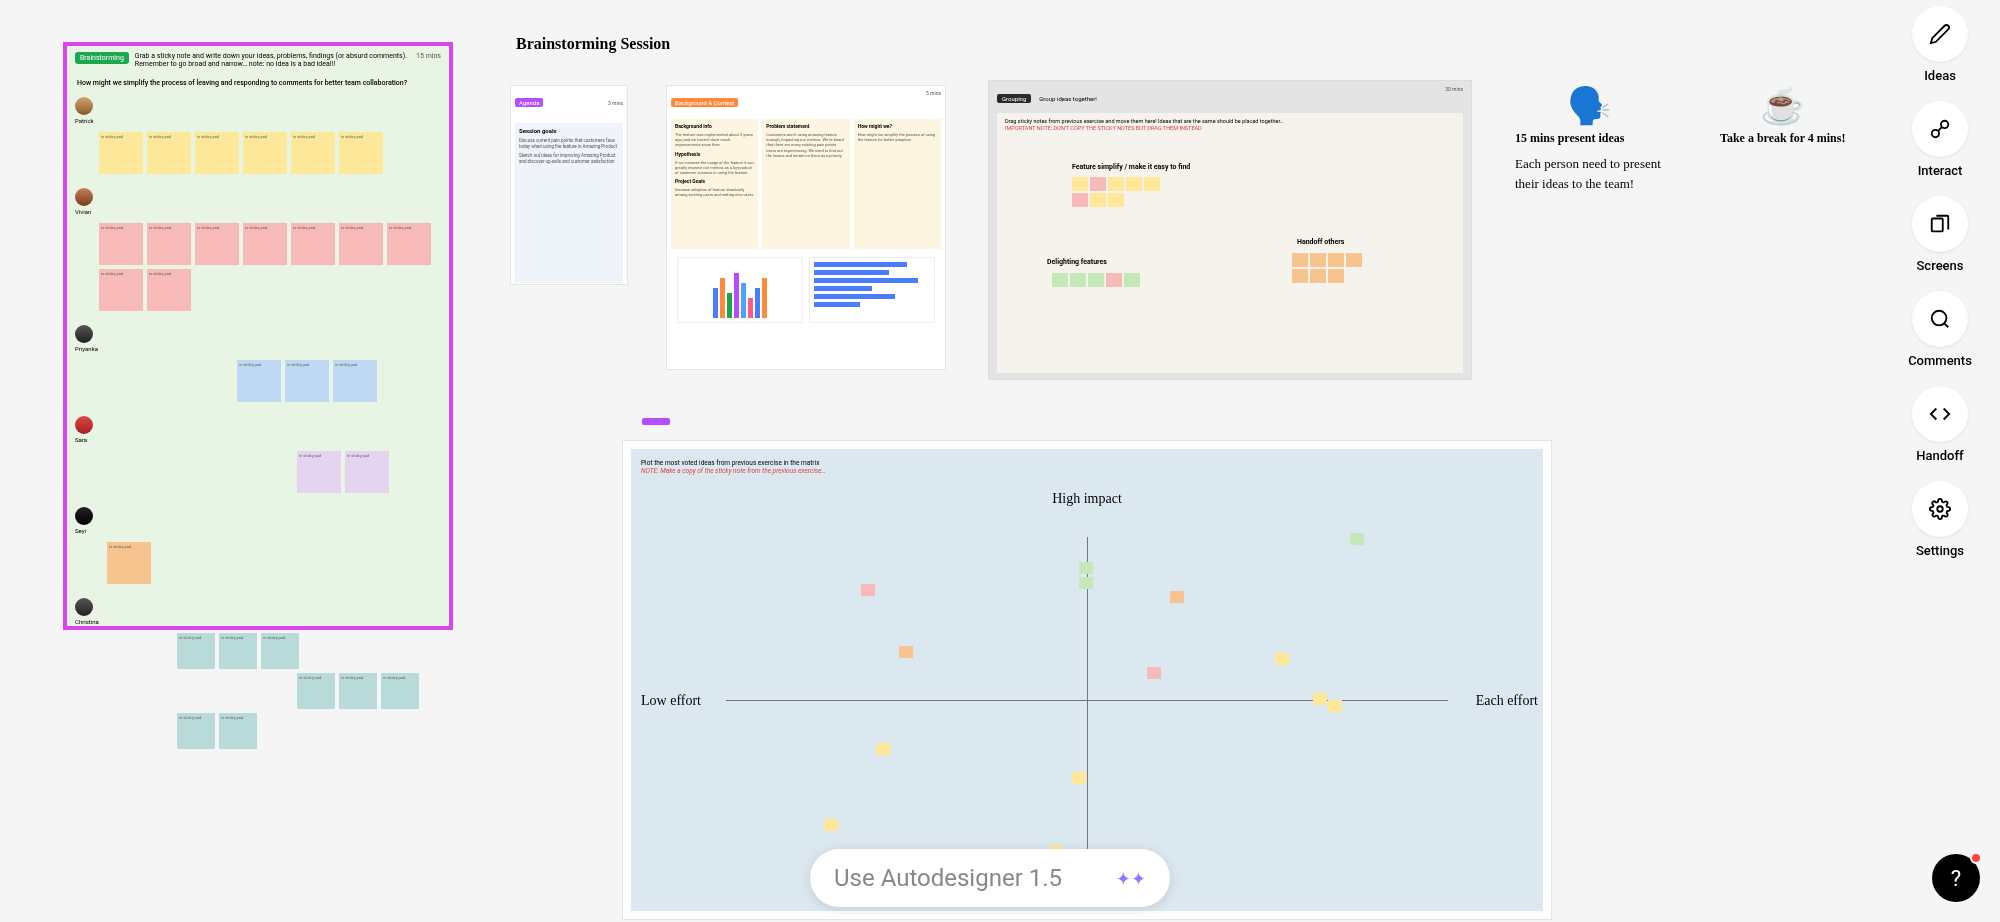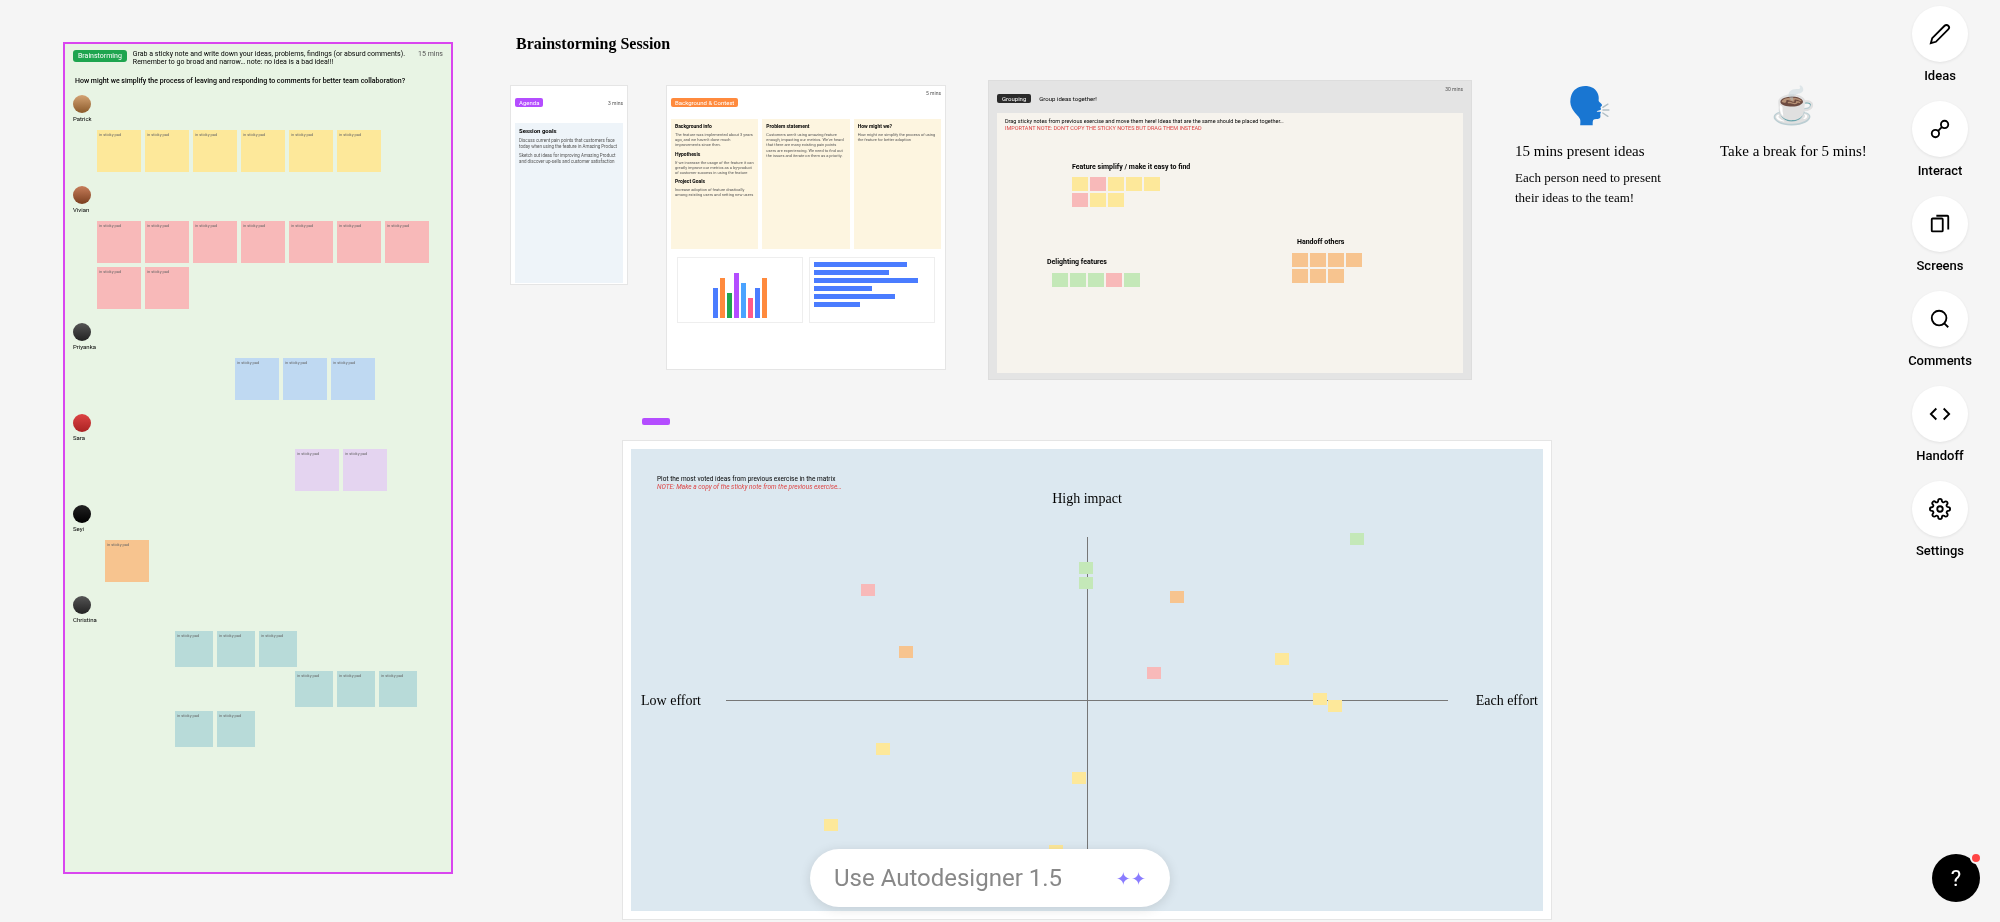--- a/index.html
+++ b/index.html
@@ -110,23 +110,23 @@
   font-weight: 600;
   color: #000;
 }
 
 
 .panel-brainstorm {
   position: absolute;
   left: 63px;
   top: 42px;
   width: 390px;
-  height: 832px;
+  height: 588px;
   background: #e8f4e4;
-  border: 2px solid #d946ef;
+  border: 4px solid #d946ef;
 }
 .panel-brainstorm .header {
   display: flex;
   align-items: flex-start;
   padding: 6px 8px;
   gap: 6px;
 }
 .tag-green {
   background: #1ea54f;
   color: #fff;
@@ -324,21 +324,21 @@
 .tiny-sticky.pink { background: #f8b9b9; }
 .tiny-sticky.green { background: #c4e8b8; }
 .tiny-sticky.orange { background: #f7c48f; }
 
 
 .info-card {
   position: absolute;
   font-family: "Comic Sans MS", cursive;
 }
 .info-card .emoji { font-size: 36px; text-align: center; }
-.info-card .title { font-size: 15px; font-weight: 400; margin-top: 16px; white-space: nowrap;}
+.info-card .title { font-size: 12px; font-weight: 700; margin-top: 4px; white-space: nowrap;}
 .info-card .desc { font-size: 13px; margin-top: 8px; line-height: 1.5; max-width: 150px; }
 
 
 .purple-marker {
   position: absolute;
   left: 642px;
   top: 418px;
   width: 28px;
   height: 7px;
   background: #b44dff;
@@ -354,21 +354,21 @@
   height: 480px;
   background: #fff;
   border: 1px solid #e5e5e5;
   padding: 8px;
 }
 .matrix-board {
   background: #dce8f0;
   width: 100%;
   height: 100%;
   position: relative;
-  padding: 26px;
+  padding: 10px;
 }
 .matrix-instr { font-size: 6.5px; }
 .matrix-instr .red { color: #d44; font-style: italic; }
 .matrix-axes {
   position: absolute;
   left: 80px;
   top: 70px;
   right: 80px;
   bottom: 30px;
 }
@@ -592,21 +592,21 @@
     </div>
   </div>
 
   <div class="info-card" style="left:1515px;top:85px">
     <div class="emoji">🗣️</div>
     <div class="title">15 mins present ideas</div>
     <div class="desc">Each person need to present their ideas to the team!</div>
   </div>
   <div class="info-card" style="left:1720px;top:85px">
     <div class="emoji">☕</div>
-    <div class="title">Take a break for 5 mins!</div>
+    <div class="title">Take a break for 4 mins!</div>
   </div>
 
   <div class="purple-marker"></div>
 
   <div class="panel-matrix">
     <div class="matrix-board">
       <div class="matrix-instr">
         <span>Plot the most voted ideas from previous exercise in the matrix</span><br>
         <span class="red">NOTE: Make a copy of the sticky note from the previous exercise…</span>
       </div>

